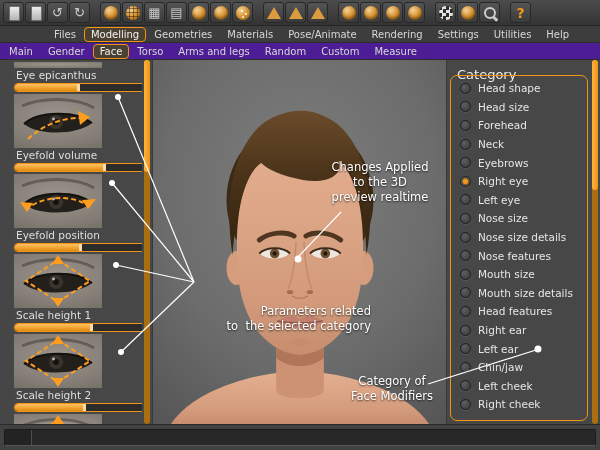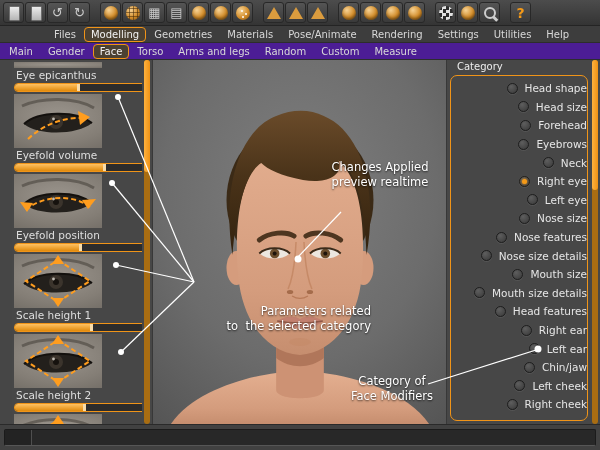--- a/index.html
+++ b/index.html
@@ -51,23 +51,23 @@
   .vscroll .vthumb { position:absolute; left:0; right:0; border-radius:3px; background:linear-gradient(90deg,#ffb23e,#ef9215); }
   .left-panel .vscroll { right:2px; }
   .right-panel .vscroll { right:2px; }
 
   
   .viewport { width:295px; flex:none; position:relative; background:#686868; border-left:1px solid #383838; border-right:1px solid #383838; }
   .viewport svg { display:block; width:100%; height:100%; }
 
   
   .right-panel { flex:1; position:relative; background:#474747; }
-  .cat-title { position:absolute; top:1px; left:10px; font-size:10px; color:#ececec; }
+  .cat-title { position:absolute; top:7px; left:10px; font-size:13px; color:#ececec; }
   .cat-box { position:absolute; top:15px; left:3px; right:12px; bottom:3px; border:1px solid #f09418; border-radius:7px; padding-top:3px; overflow:hidden; }
-  .cat-item { display:flex; align-items:center; height:18.6px; padding-left:9px;justify-content:flex-end; }
+  .cat-item { display:flex; align-items:center; height:18.6px; padding-left:9px; }
   .radio { width:11px; height:11px; flex:none; border-radius:50%; border:1px solid #1e1e1e; background:radial-gradient(circle at 35% 30%, #5e5e5e, #383838); display:flex; align-items:center; justify-content:center; box-shadow:0 1px 0 rgba(255,255,255,.07); }
   .radio .dot { width:5px; height:5px; border-radius:50%; background:transparent; }
   .cat-item.sel .radio .dot { background:#f59a18; box-shadow:0 0 3px #f59a18; }
   .cat-label { font-size:10.5px; color:#e6e6e6; margin-left:7px; white-space:nowrap; }
 
   
   .status { position:absolute; left:0; right:0; bottom:0; height:26px; background:#414141; border-top:1px solid #2a2a2a; }
   .status-box { position:absolute; left:4px; right:4px; top:4px; height:17px; background:#282828; border:1px solid #1b1b1b; border-bottom-color:#565656; border-radius:2px; }
   .status-cell { position:absolute; left:0; top:0; bottom:0; width:27px; border-right:1px solid #4f4f4f; background:#232323; border-radius:2px 0 0 2px; }
 
@@ -328,28 +328,28 @@
             <div class="cat-item">
               <span class="radio">
                 <span class="dot"></span>
               </span>
               <span class="cat-label">Forehead</span>
             </div>
             <div class="cat-item">
               <span class="radio">
                 <span class="dot"></span>
               </span>
+              <span class="cat-label">Neck</span>
+            </div>
+            <div class="cat-item">
+              <span class="radio">
+                <span class="dot"></span>
+              </span>
               <span class="cat-label">Eyebrows</span>
             </div>
-            <div class="cat-item">
-              <span class="radio">
-                <span class="dot"></span>
-              </span>
-              <span class="cat-label">Neck</span>
-            </div>
             <div class="cat-item sel">
               <span class="radio">
                 <span class="dot"></span>
               </span>
               <span class="cat-label">Right eye</span>
             </div>
             <div class="cat-item">
               <span class="radio">
                 <span class="dot"></span>
               </span>
@@ -358,27 +358,27 @@
             <div class="cat-item">
               <span class="radio">
                 <span class="dot"></span>
               </span>
               <span class="cat-label">Nose size</span>
             </div>
             <div class="cat-item">
               <span class="radio">
                 <span class="dot"></span>
               </span>
+              <span class="cat-label">Nose size details</span>
+            </div>
+            <div class="cat-item">
+              <span class="radio">
+                <span class="dot"></span>
+              </span>
               <span class="cat-label">Nose features</span>
-            </div>
-            <div class="cat-item">
-              <span class="radio">
-                <span class="dot"></span>
-              </span>
-              <span class="cat-label">Nose size details</span>
             </div>
             <div class="cat-item">
               <span class="radio">
                 <span class="dot"></span>
               </span>
               <span class="cat-label">Mouth size</span>
             </div>
             <div class="cat-item">
               <span class="radio">
                 <span class="dot"></span>
@@ -450,20 +450,21 @@
       <circle cx="118" cy="97" r="3"></circle>
       <circle cx="112" cy="183" r="3"></circle>
       <circle cx="116" cy="265" r="3"></circle>
       <circle cx="121" cy="352" r="3"></circle>
       <circle cx="538" cy="349" r="3.5"></circle>
     </g>
   </svg>
 
   <div class="ann" id="annPreview">
     <div>Changes Applied</div>
+    <div>to the 3D</div>
     <div>preview realtime</div>
   </div>
   <div class="ann" id="annParams">
     <div>Parameters related</div>
     <div>to  the selected category</div>
   </div>
   <div class="ann" id="annCategory">
     <div>Category of</div>
     <div>Face Modifiers</div>
   </div>

